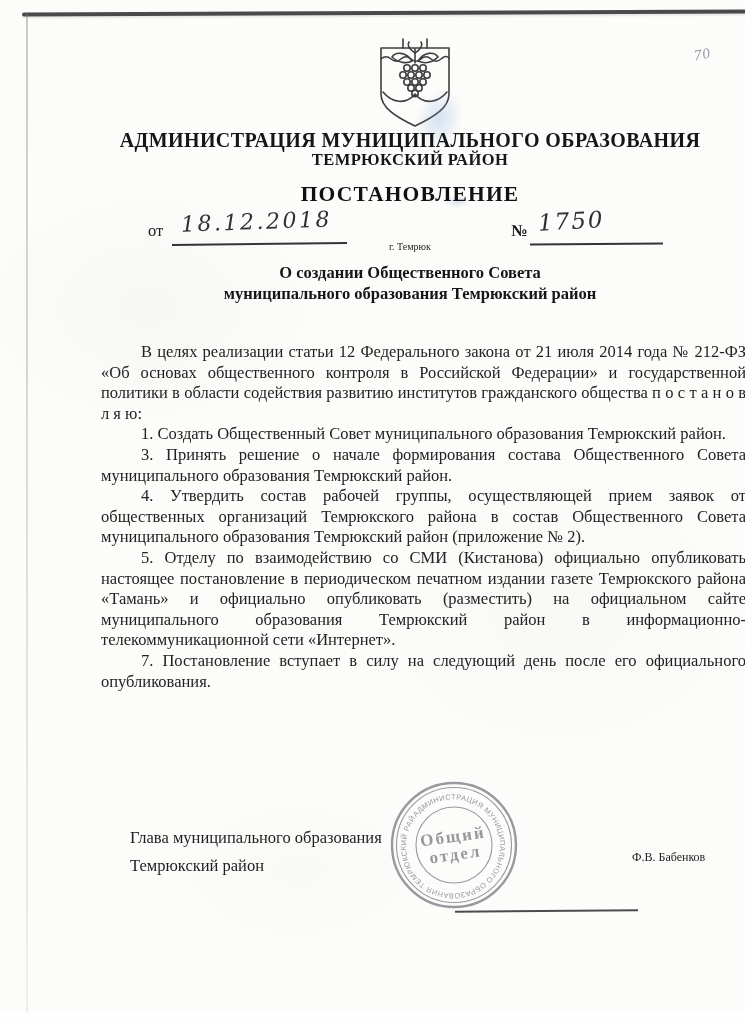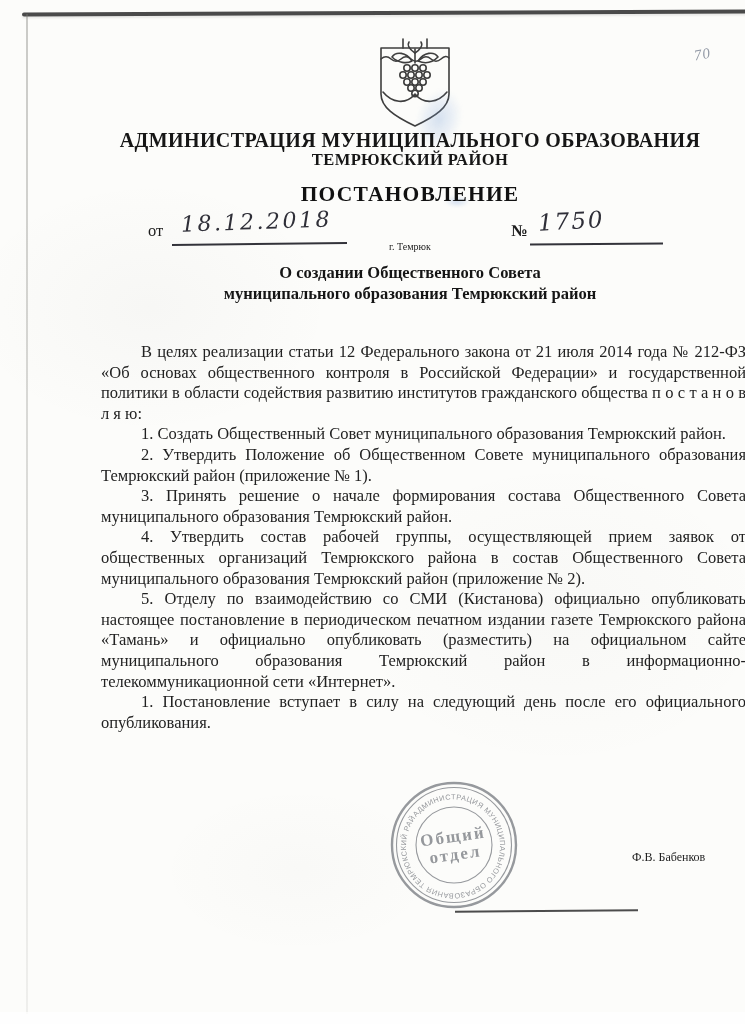--- a/index.html
+++ b/index.html
@@ -115,27 +115,30 @@
   <div class="abs num-underline"></div>
 
   <div class="abs centerband place">г. Темрюк</div>
 
   <div class="abs centerband title2">муниципального образования Темрюкский район</div>
   <div class="abs centerband title1">О создании Общественного Совета</div>
 
   <div class="abs body-text">
     <p>В целях реализации статьи 12 Федерального закона от 21 июля 2014 года № 212-ФЗ «Об основах общественного контроля в Российской Федерации» и государственной политики в области содействия развитию институтов гражданского общества п о с т а н о в л я ю:</p>
     <p>1. Создать Общественный Совет муниципального образования Темрюкский район.</p>
-    <p>2. Утвердить Положение об Общественном Совете муниципального образования Темрюкский район (приложение № 1).</p>
     <p>3. Принять решение о начале формирования состава Общественного Совета муниципального образования Темрюкский район.</p>
     <p>4. Утвердить состав рабочей группы, осуществляющей прием заявок от общественных организаций Темрюкского района в состав Общественного Совета муниципального образования Темрюкский район (приложение № 2).</p>
     <p>5. Отделу по взаимодействию со СМИ (Кистанова) официально опубликовать настоящее постановление в периодическом печатном издании газете Темрюкского района «Тамань» и официально опубликовать (разместить) на официальном сайте муниципального образования Темрюкский район в информационно-телекоммуникационной сети «Интернет».</p>
-    <p>1. Постановление вступает в силу на следующий день после его официального опубликования.</p>
+    <p>7. Постановление вступает в силу на следующий день после его официального опубликования.</p>
   </div>
 
+  <div class="abs sig-left">
+    <div>Глава муниципального образования</div>
+    <div>Темрюкский район</div>
+  </div>
   <div class="abs sig-name">Ф.В. Бабенков</div>
   <div class="abs sig-line"></div>
 
   <div class="abs stamp">
     <svg viewBox="0 0 130 130" xmlns="http://www.w3.org/2000/svg">
       <defs>
         <path id="ringPath" d="M 18,65 A 47,47 0 1 1 17.99,65.3"></path>
       </defs>
       <g fill="none" stroke="#85888d">
         <circle cx="65" cy="65" r="62" stroke-width="2.4"></circle>

